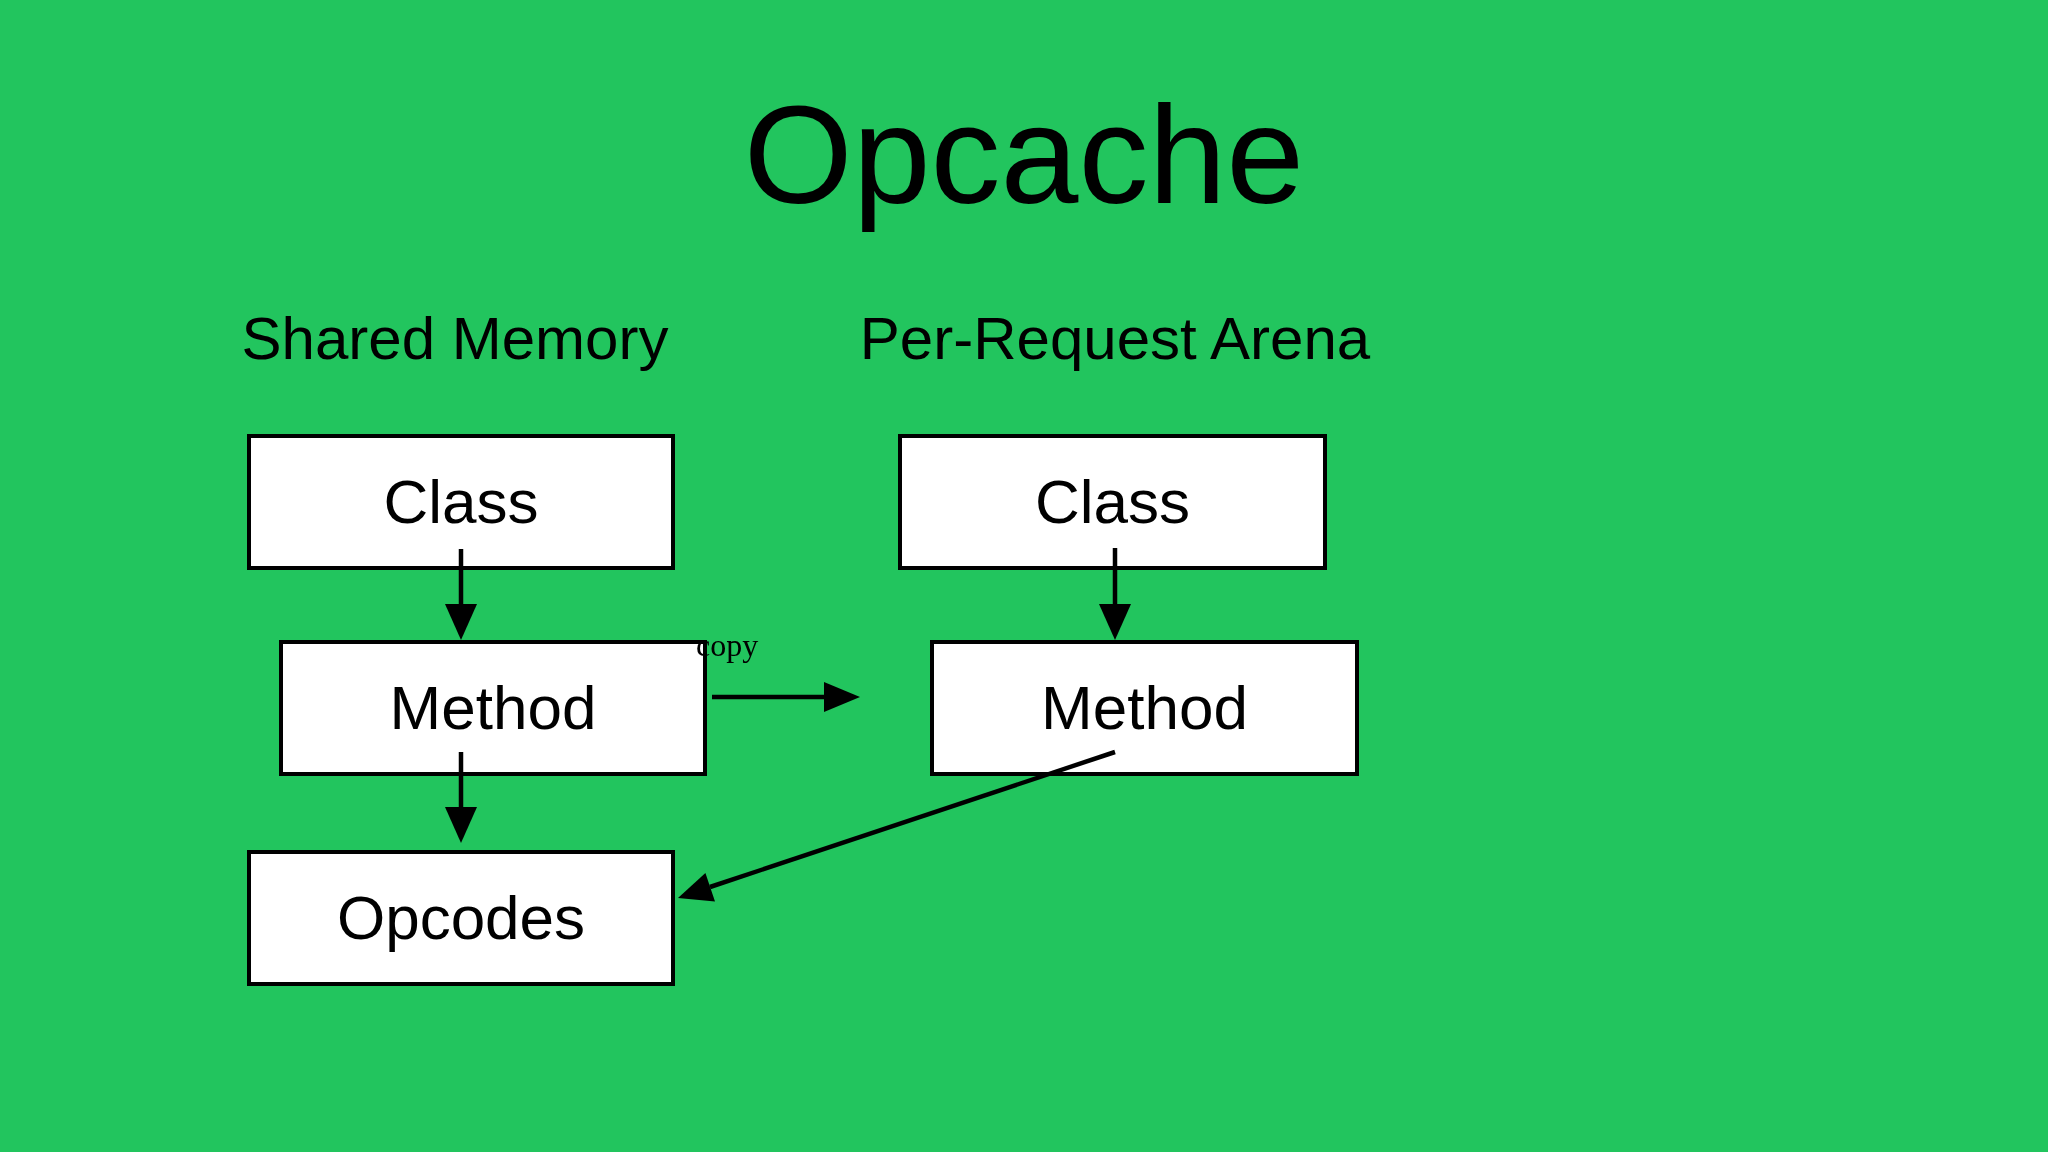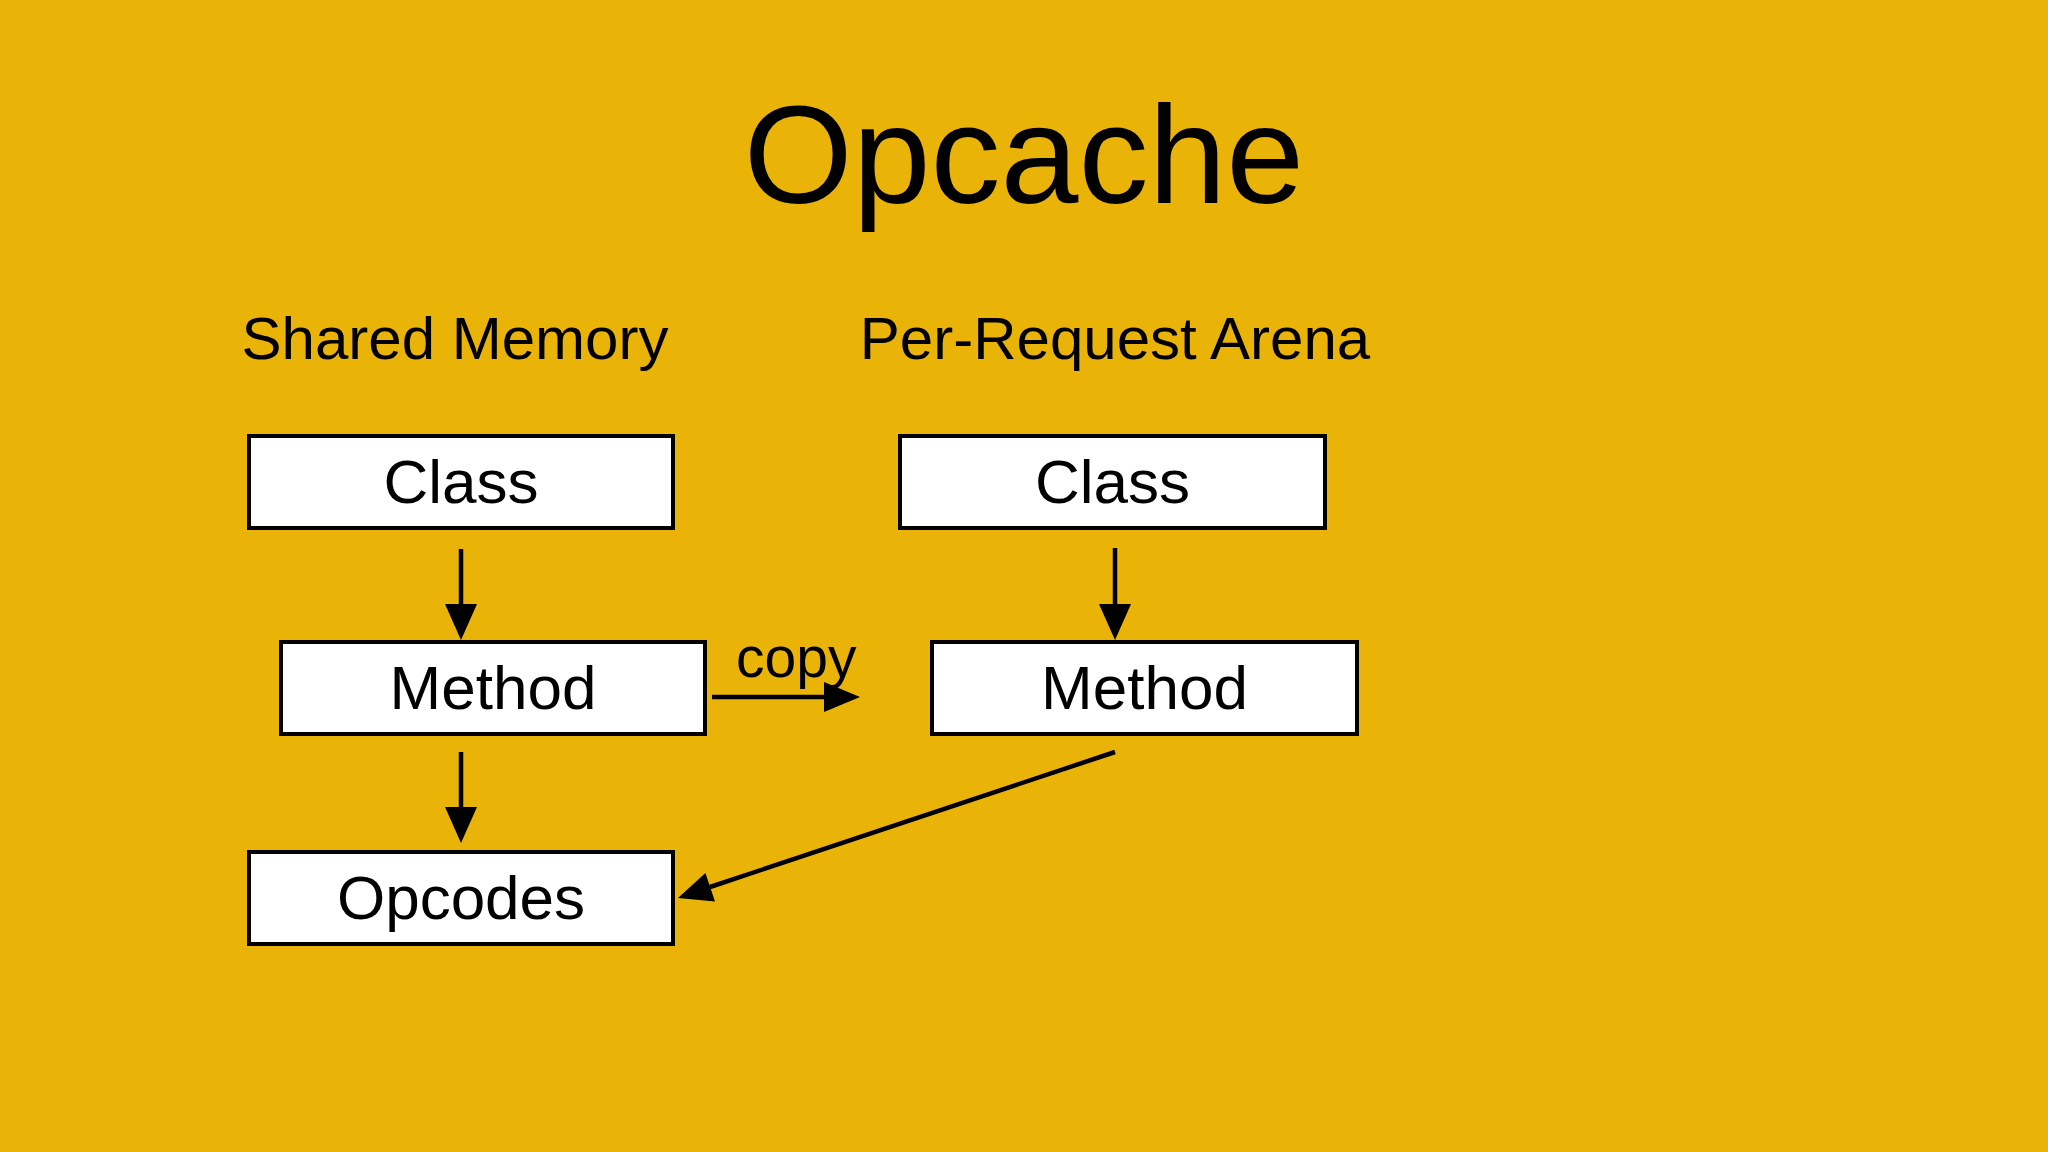--- a/index.html
+++ b/index.html
@@ -11,21 +11,21 @@
     width: 2048px;
     height: 1152px;
     position: relative;
     overflow: hidden;
     font-family: "Liberation Sans", sans-serif;
     color: #000000;
   }
   .canvas {
     position: absolute;
     inset: 0;
-    background: #eab308;
+    background: #22c55e;
   }
   .title {
     position: absolute;
     left: 0;
     right: 0;
     top: 85px;
     margin: 0;
     font-size: 140px;
     font-weight: 400;
     line-height: 1;
@@ -39,21 +39,21 @@
     font-size: 60px;
     line-height: 1;
     white-space: nowrap;
   }
   .col-header.shared  { left: 455px; }
   .col-header.request { left: 1115px; }
   .node {
     position: absolute;
     box-sizing: border-box;
     width: 428px;
-    height: 96px;
+    height: 136px;
     background: #ffffff;
     border: 4px solid #000000;
     display: flex;
     align-items: center;
     justify-content: center;
   }
   .node span {
     font-size: 62px;
     line-height: 1;
     white-space: nowrap;
@@ -67,25 +67,26 @@
     position: absolute;
     inset: 0;
     width: 2048px;
     height: 1152px;
     pointer-events: none;
   }
   .edges line    { stroke: #000000; stroke-width: 4.5px; }
   .edges polygon { fill: #000000; stroke: none; }
   .edge-label {
     position: absolute;
-    left: 736px;
+    left: 696px;
     top: 629px;
-    font-size: 57px;
+    font-size: 32px;
     line-height: 1;
     white-space: nowrap;
+    font-family: Liberation Serif, serif;
   }
 </style>
 </head>
 <body>
 
 <div class="canvas">
 
   <h1 class="title">Opcache</h1>
 
   <div class="col-header shared">Shared Memory</div>

